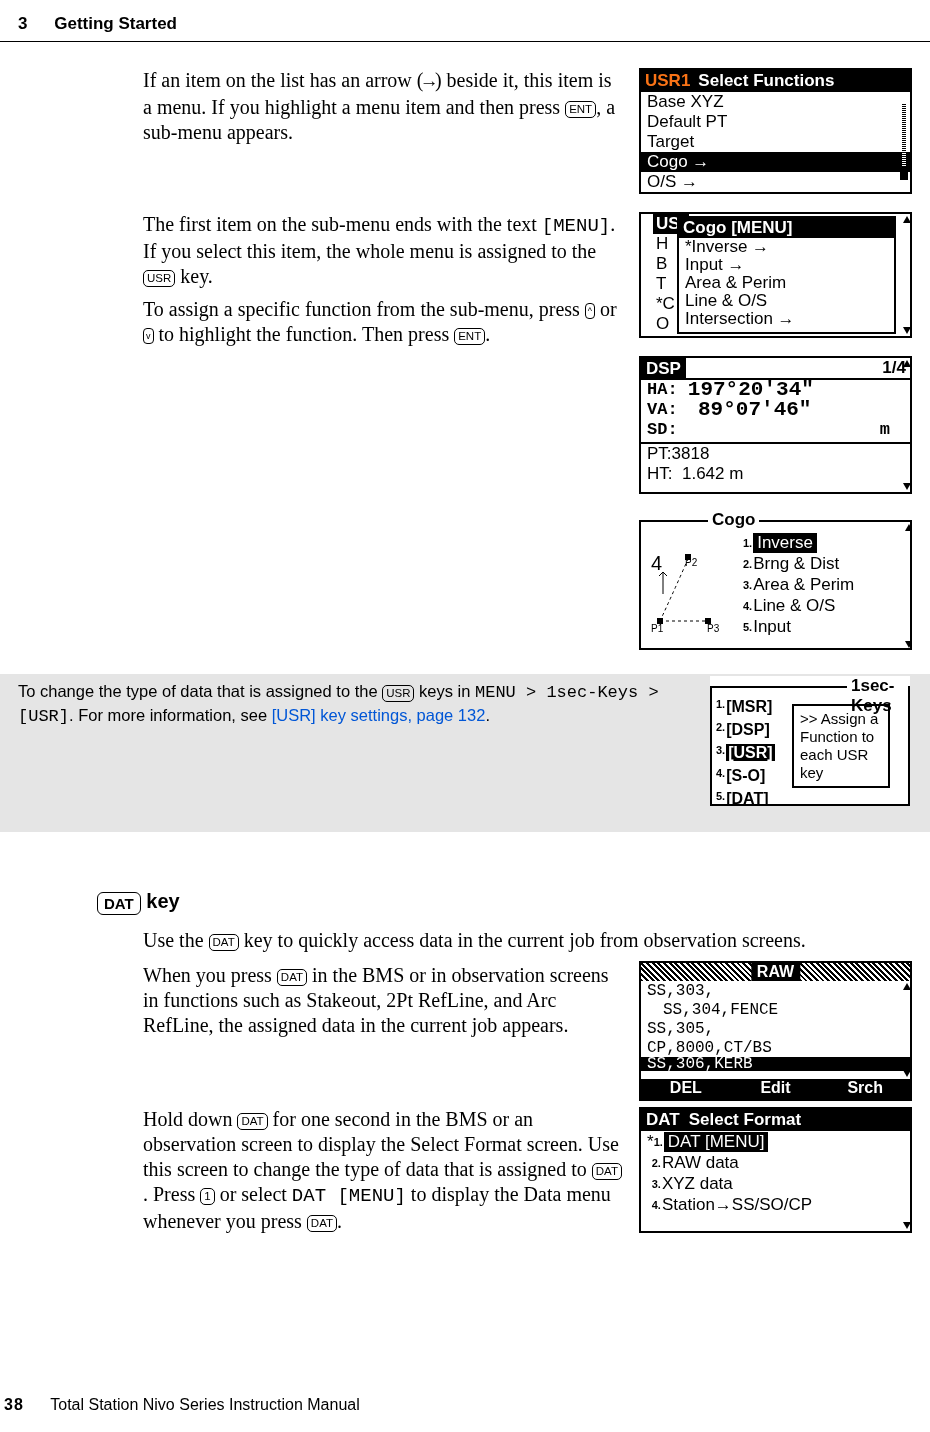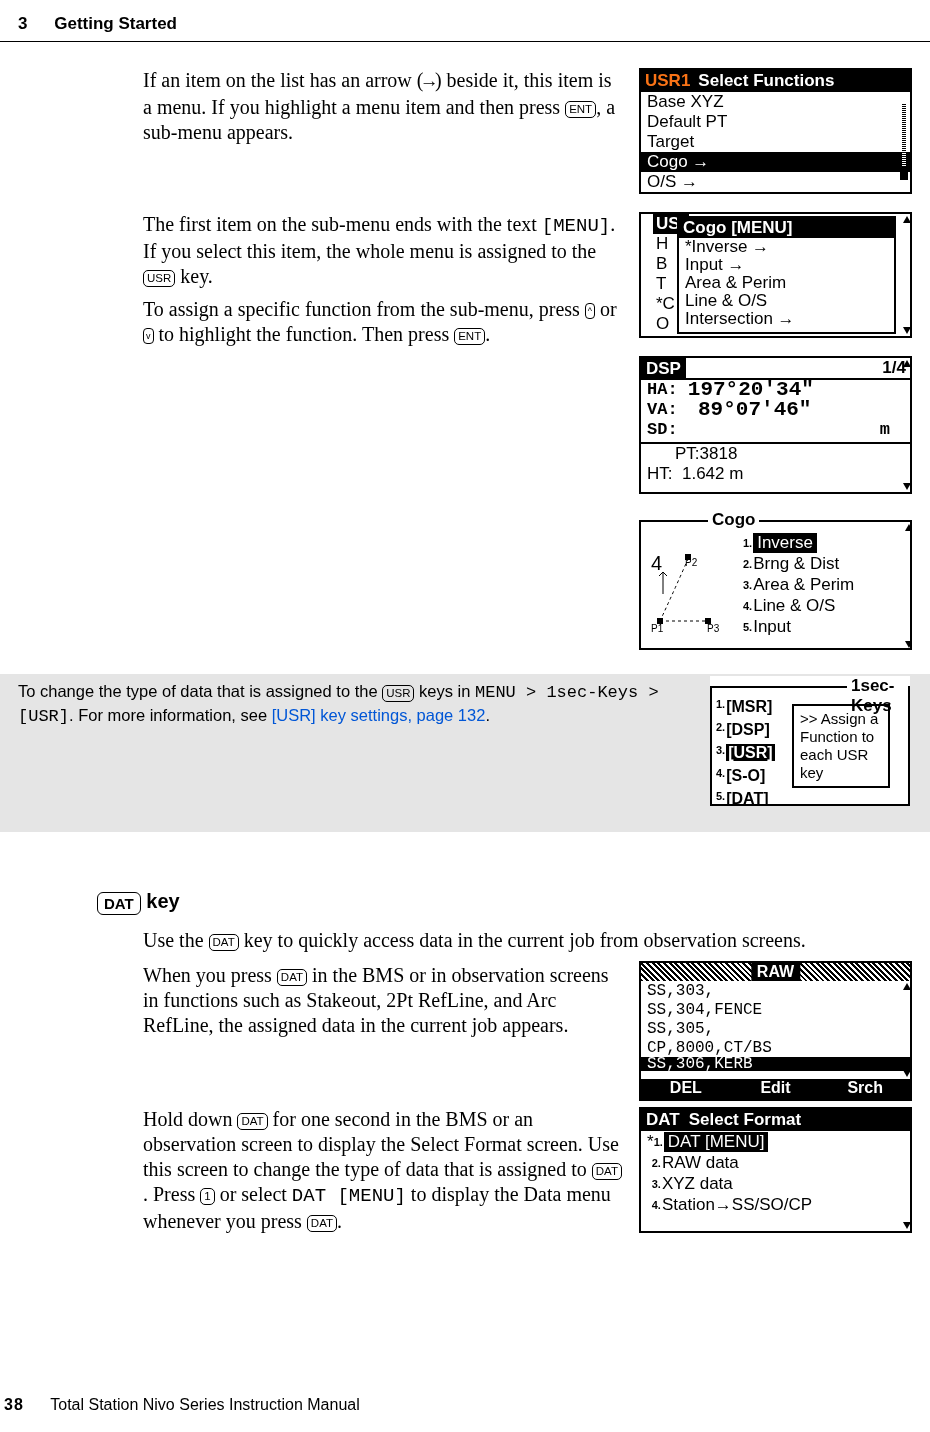--- a/index.html
+++ b/index.html
@@ -423,21 +423,21 @@
       <span style="border-bottom:2px solid #000;padding-right:4px;font-weight:700;">1/4</span>
     </div>
     <div class="body" style="font-weight:700;">
       <div class="row" style="font-family:'Courier New',monospace;"><span>HA:</span>&nbsp;<span style="font-size:21px;">197°20'34"</span></div>
       <div class="row" style="font-family:'Courier New',monospace;"><span>VA:</span>&nbsp;&nbsp;<span style="font-size:21px;">89°07'46"</span></div>
       <div class="row" style="font-family:'Courier New',monospace;">
           <span>SD:</span>
           <span style="position:absolute;right:20px;">m</span>
         </div>
       <div style="border-top:2px solid #000;margin-top:2px;"></div>
-      <div class="row" style="font-weight:400;margin-left:28px;">
+      <div class="row" style="font-weight:400;">
           <span>PT:</span>
           <span>3818</span>
         </div>
       <div class="row" style="font-weight:400;"><span>HT:</span>&nbsp;&nbsp;<span>1.642 m</span></div>
     </div>
     <div class="slim-scroll">
       <div class="slim-tri-up"></div>
       <div class="slim-tri-dn"></div>
     </div>
   </div>
@@ -507,21 +507,21 @@
       <div class="slim-tri-dn"></div>
     </div>
   </div>
 
   <div class="screen" style="top:961px;height:140px;font-size:16px;line-height:18px;">
     <div style="height:18px;background:repeating-linear-gradient(45deg,#000 0 2px,#fff 2px 4px);position:relative;">
       <div style="position:absolute;left:50%;transform:translateX(-50%);background:#000;color:#fff;font-weight:700;padding:0 6px;">RAW</div>
     </div>
     <div class="body" style="font-family:'Courier New',monospace;height:calc(100% - 38px);">
       <div class="row" style="height:19px;">SS,303,</div>
-      <div class="row" style="height:19px;">SS,304,FENCE</div>
+      <div class="row" style="height:19px;margin-left:16px;">SS,304,FENCE</div>
       <div class="row" style="height:19px;">SS,305,</div>
       <div class="row" style="height:19px;">CP,8000,CT/BS</div>
       <div class="row inv" style="height:14px;">SS,306,KERB</div>
     </div>
     <div class="softkeys">
       <div>DEL</div>
       <div>Edit</div>
       <div>Srch</div>
     </div>
     <div class="slim-scroll" style="top:20px;bottom:22px;">

